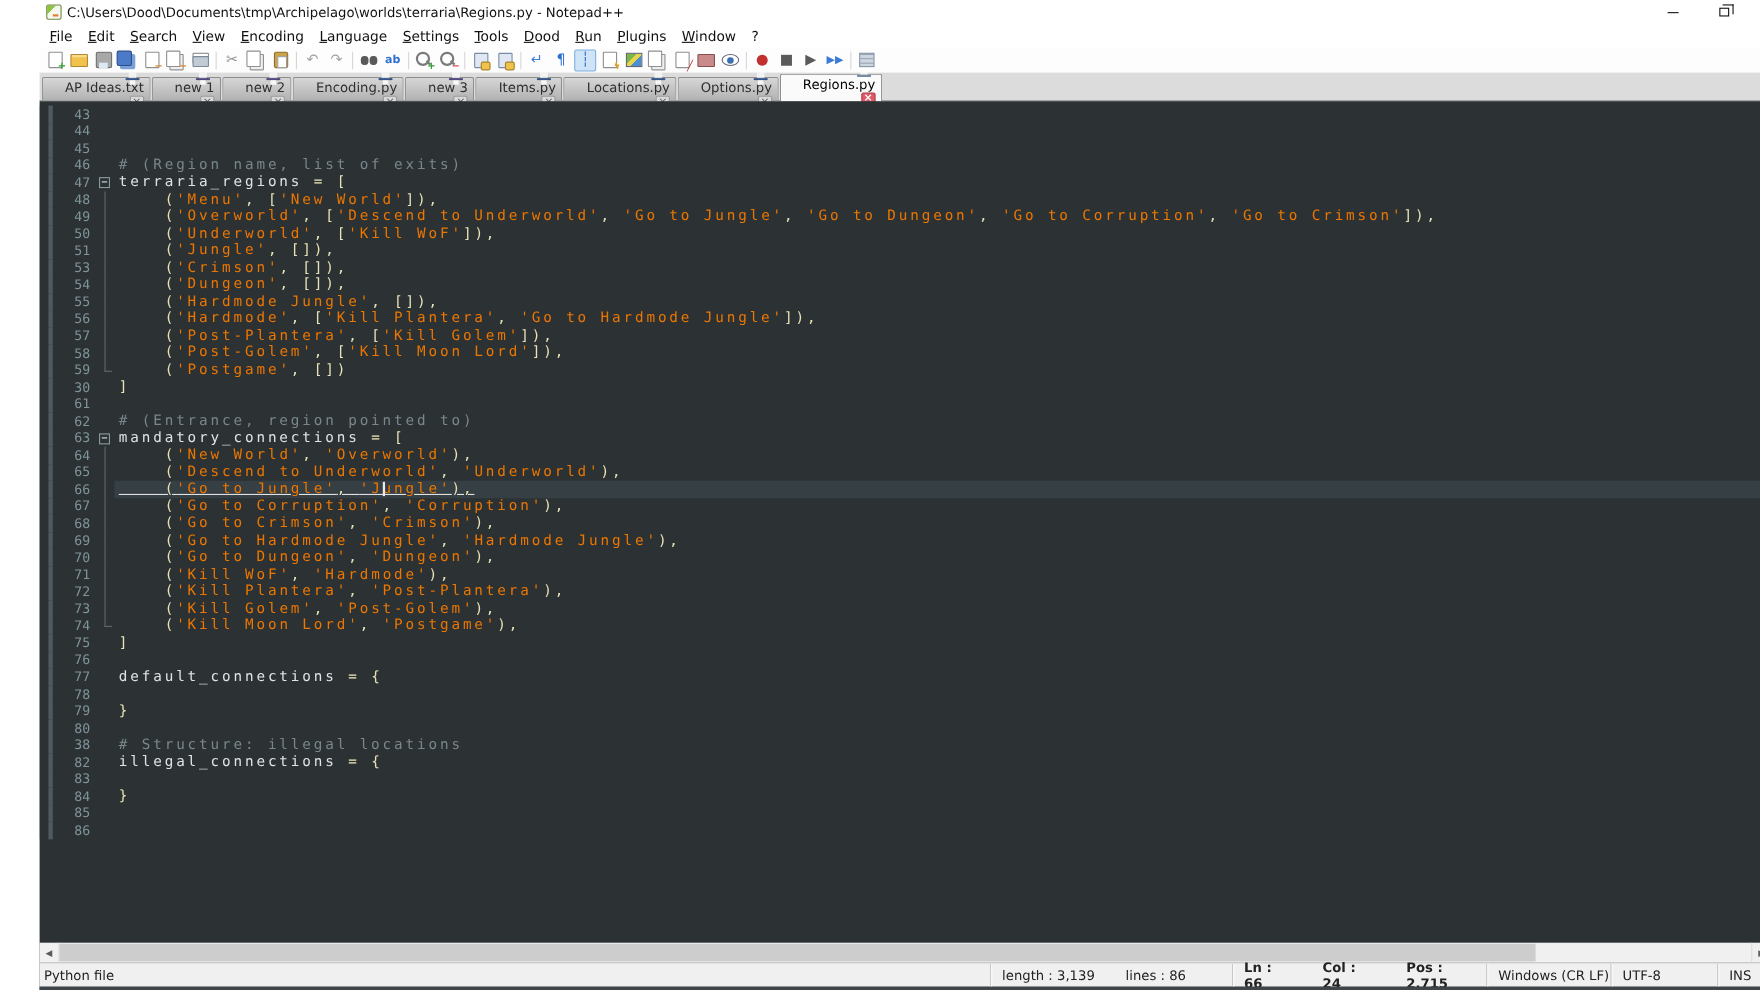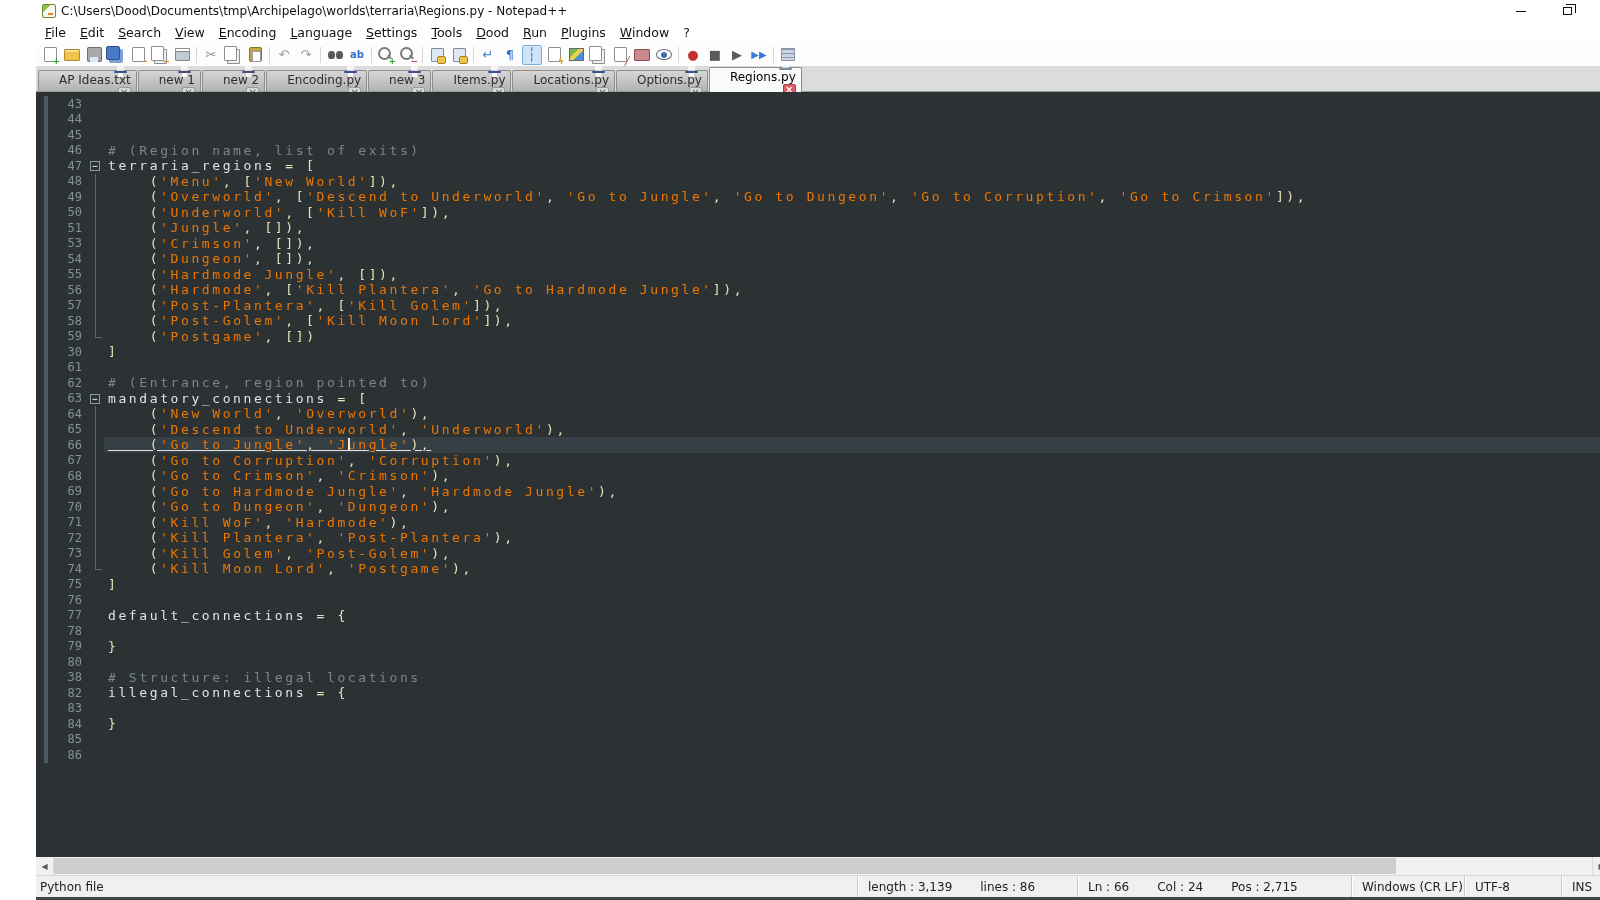--- a/index.html
+++ b/index.html
@@ -109,21 +109,21 @@
   .hthumb { position:absolute; left:18px; top:1px; width:1342px; height:16px; background:#cdcdcd; }
   .corner { position:absolute; left:1574px; top:857px; width:18px; height:18px; background:#f0f0f1; }
   .dotstrip { position:absolute; left:1592px; top:66px; width:8px; height:809px; background:#eef0f1; border-left:1px dashed #9aa0a6; }
 
   
   .statusbar { position:absolute; left:0; top:875px; width:1600px; height:22px; background:#f0f0f0;
     display:flex; align-items:center; font-size:12px; color:#222; border-top:1px solid #d8d8d8; }
   .seg { height:100%; display:flex; align-items:center; border-left:1px solid #c8c8c8; box-shadow:inset 1px 0 0 #fff; padding-left:10px; }
   .seg:first-child { border-left:none; box-shadow:none; flex:1; padding-left:4px; }
   .seg .gap { display:inline-block; width:28px; }
-  .seg-len { width:220px; } .seg-pos { width:274px; } .seg-eol { width:113px; } .seg-enc { width:97px; } .seg-ins { width:75px; }
+  .seg-len { width:220px; } .seg-pos { width:231px;font-weight:bold; } .seg-eol { width:113px; } .seg-enc { width:97px; } .seg-ins { width:75px; }
   .bottomedge { position:absolute; left:0; top:897px; width:1600px; height:3px; background:#3f4548; }
 </style>
 </head>
 <body>
 
 <div id="win">
 
   <div class="titlebar">
     <span class="npp-ico"></span>
     <span class="title-text">C:\Users\Dood\Documents\tmp\Archipelago\worlds\terraria\Regions.py - Notepad++</span>

